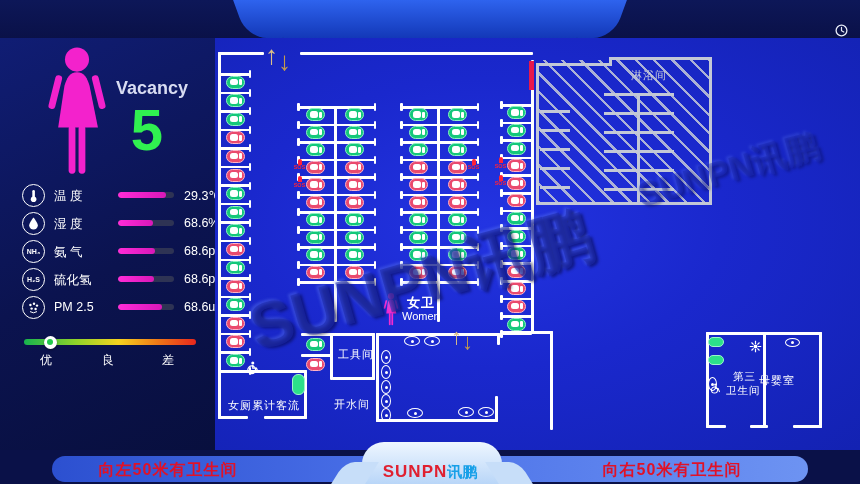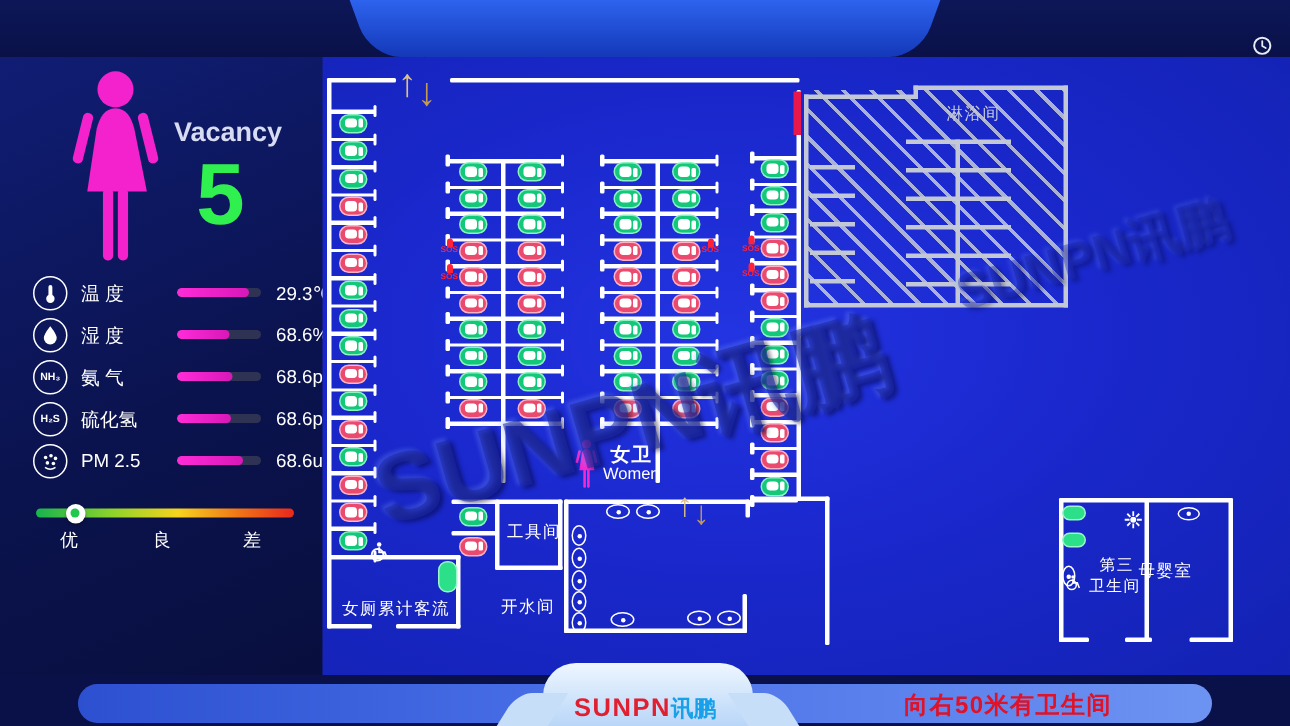--- a/index.html
+++ b/index.html
@@ -719,20 +719,21 @@
     <div class="pill" style="left:77px;top:336px;width:13px;height:21px"></div>
     <div class="pill" style="left:493px;top:299px;width:16px;height:10px"></div>
     <div class="pill" style="left:493px;top:317px;width:16px;height:10px"></div>
 
     <div class="watermark" style="left:30px;top:200px;font-size:64px">SUNPN讯鹏</div>
     <div class="watermark" style="left:420px;top:110px;font-size:34px;opacity:.7">SUNPN讯鹏</div>
   </div>
 
   <div id="footer">
     <div id="footer-bar"></div>
+    <div class="notice" style="left:58px">向左50米有卫生间</div>
     <div class="notice" style="left:562px">向右50米有卫生间</div>
     <div id="footer-bump"></div>
     <div id="logo">
       <span class="en">SUNPN</span><span class="zh">讯鹏</span>
     </div>
   </div>
 
 </div>
 
 </body></html>

